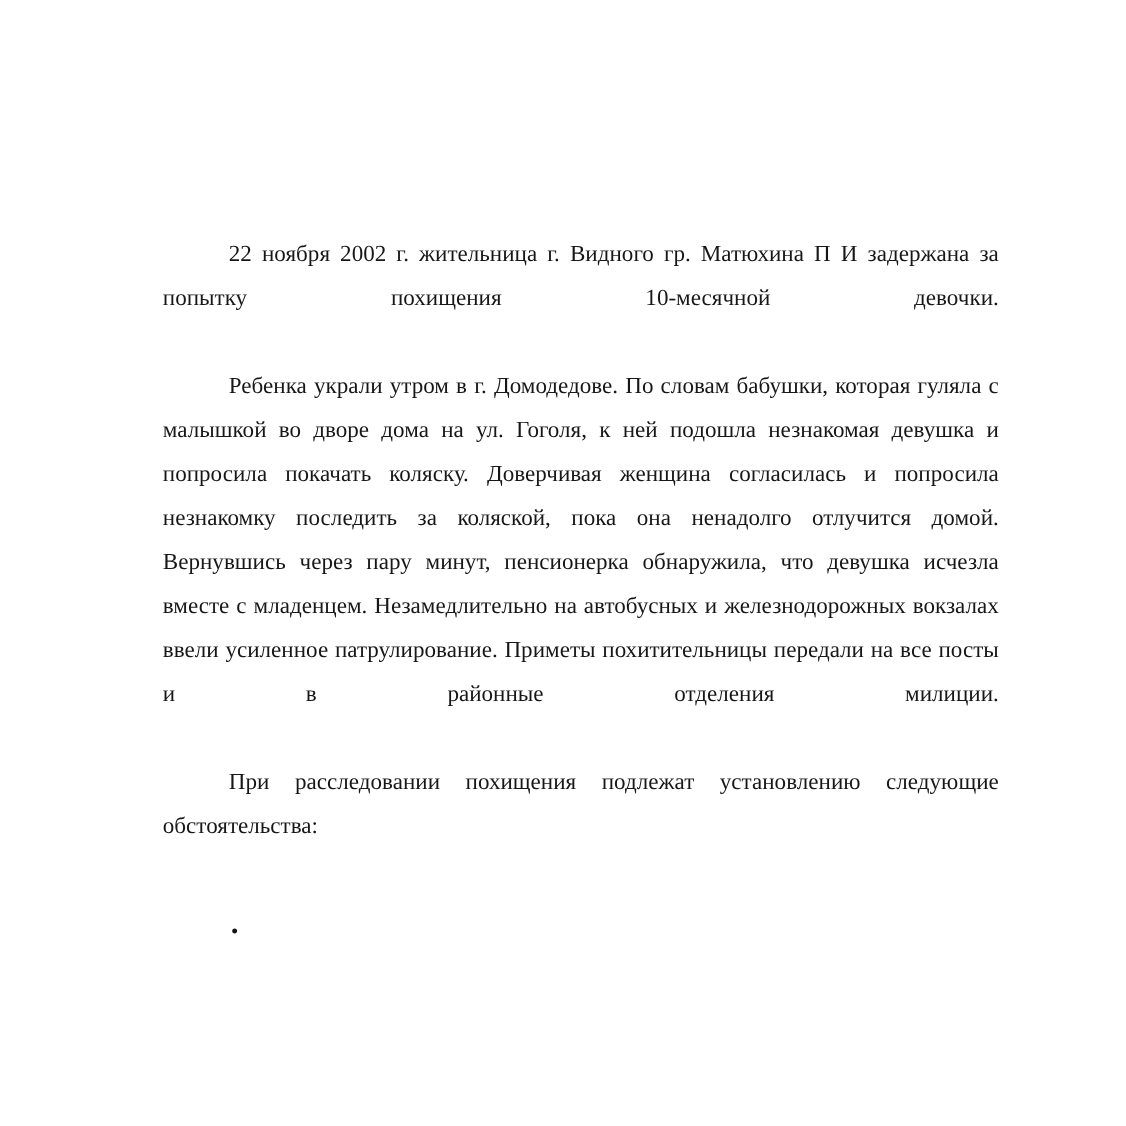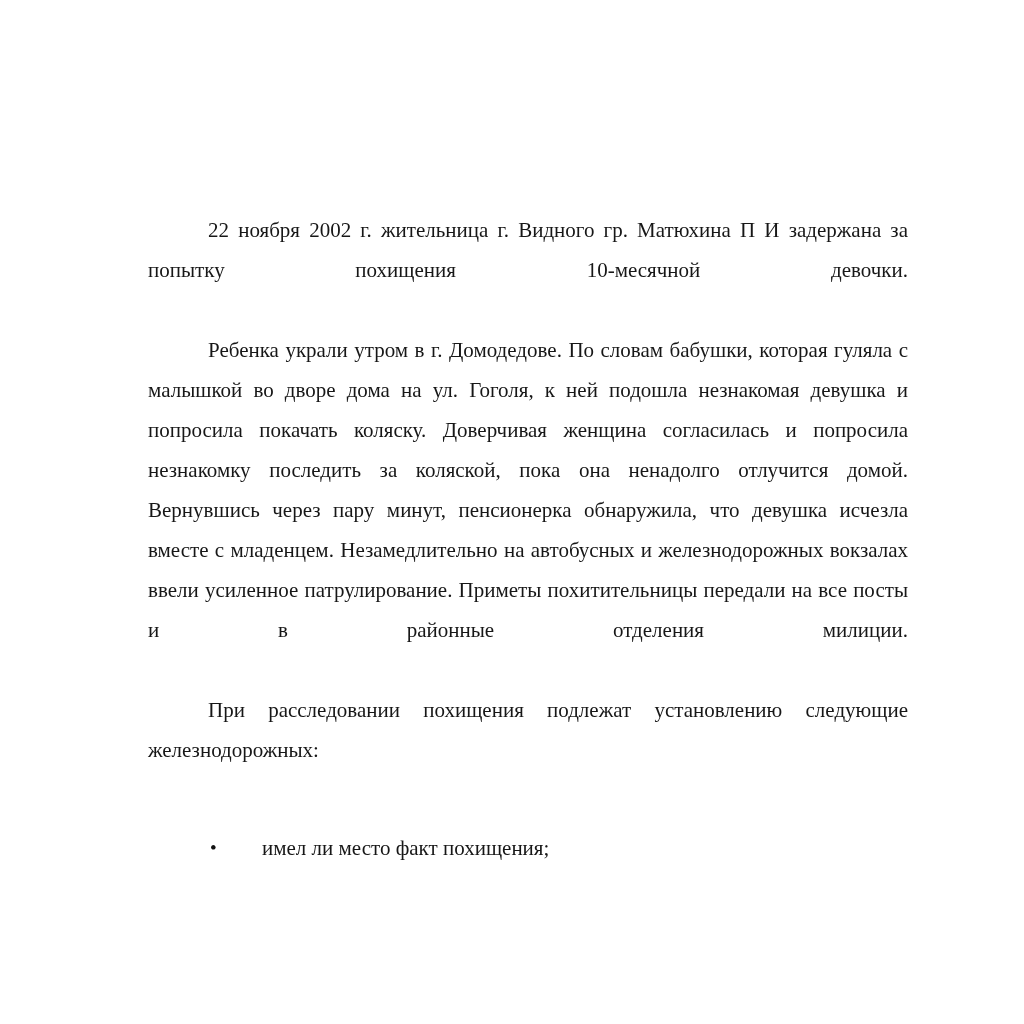--- a/index.html
+++ b/index.html
@@ -91,26 +91,25 @@
 <div class="page">
 
   <div class="text-block">
 
     <p class="para">22 ноября 2002 г. жительница г. Видного гр. Матюхина П И задержана за попытку похищения 10-месячной девочки.</p>
 
     <p class="para">Ребенка украли утром в г. Домодедове. По словам бабушки, которая гуляла с малышкой во дворе дома на ул. Гоголя, к ней подошла незнакомая девушка и попросила покачать коляску. Доверчивая женщина согласилась и попросила незнакомку последить за коляской, пока она ненадолго отлучится домой. Вернувшись через пару минут, пенсионерка обнаружила, что девушка исчезла вместе с младенцем. Незамедлительно на автобусных и железнодорожных вокзалах ввели усиленное патрулирование. Приметы похитительницы передали на все посты и в районные отделения милиции.</p>
 
 
 
-    <p class="para">При расследовании похищения подлежат установлению следующие железнодорожных:</p>
+    <p class="para">При расследовании похищения подлежат установлению следующие обстоятельства:</p>
 
     <div class="spacer-bullet"></div>
 
     <ul class="bullet-list">
       <li class="bullet-item">
         <span class="bullet-marker">•</span>
-        <span>имел ли место факт похищения;</span>
       </li>
     </ul>
 
   </div>
 
 </div>
 
 </body></html>

